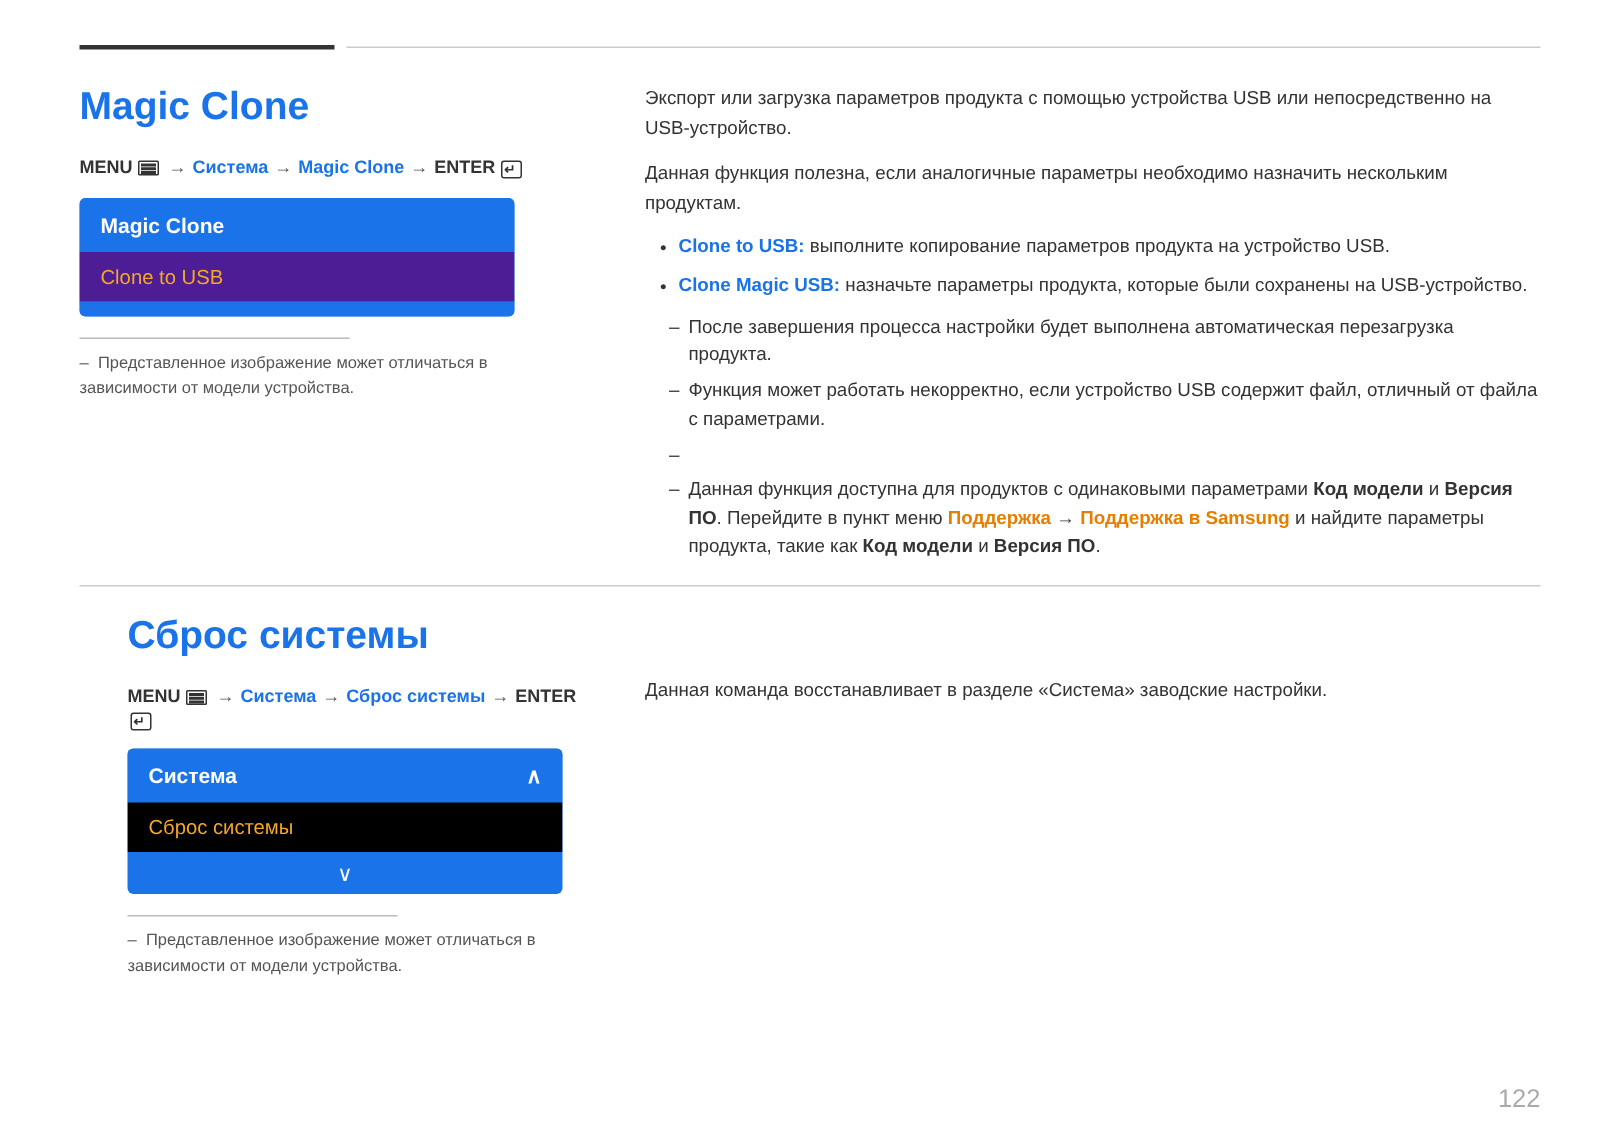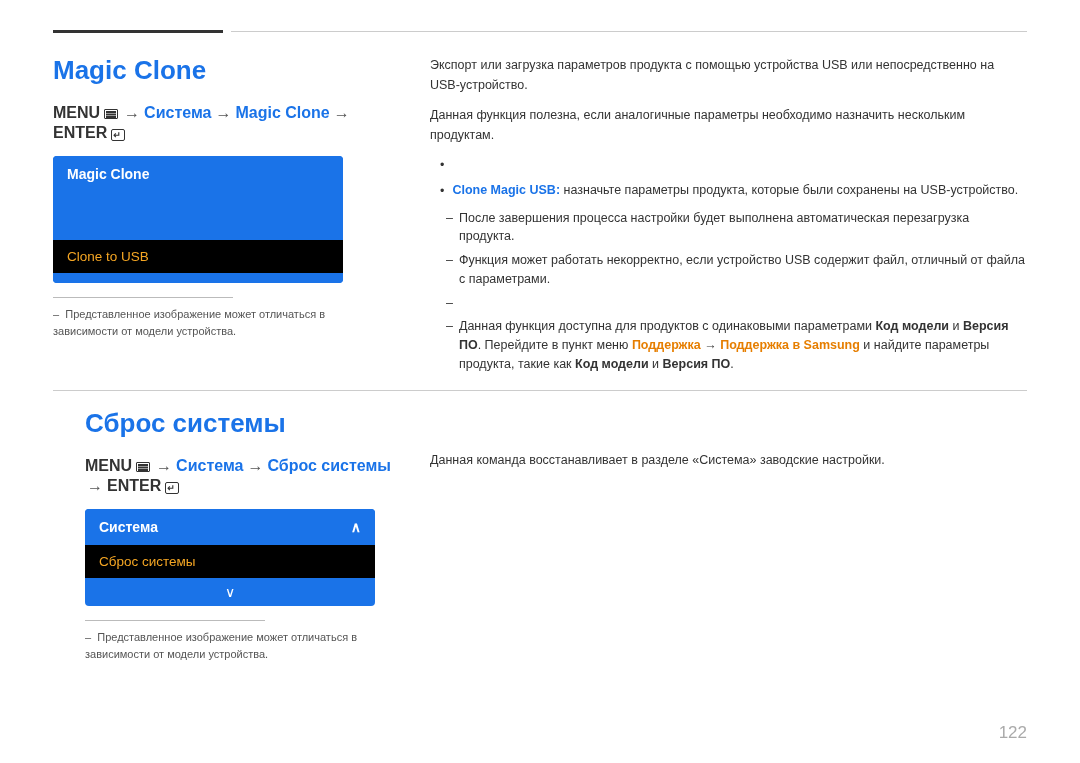--- a/index.html
+++ b/index.html
@@ -70,21 +70,21 @@
     }
 
     .section-title-ru {
       font-size: 26px;
       font-weight: bold;
       color: #1a73e8;
     }
 
     
     .menu-path {
-      font-size: 16px;
+      font-size: 12px;
       font-weight: bold;
       color: #333;
       margin-bottom: 14px;
       display: flex;
       align-items: center;
       gap: 2px;
       flex-wrap: wrap;
     }
 
     .menu-path .blue-text {
@@ -153,23 +153,22 @@
     }
 
     .ui-box-item {
       padding: 9px 14px;
       font-size: 13.5px;
       color: white;
       cursor: pointer;
     }
 
     .ui-box-item.selected {
-      background: #000000;
+      background: #4c1d95;
       color: #f5a623;
-      margin-top: 48px;
     }
 
     .ui-box-item.normal {
       color: white;
     }
 
     
     .ui-box2 {
       width: 290px;
       background: #1a73e8;
@@ -339,20 +338,24 @@
     </div>
   </div>
 
   <div class="right-col">
     <p class="right-text">Экспорт или загрузка параметров продукта с помощью устройства USB или непосредственно на USB-устройство.</p>
     <p class="right-text">Данная функция полезна, если аналогичные параметры необходимо назначить нескольким продуктам.</p>
 
     <div class="bullet-list">
       <div class="bullet-item">
         <span class="bullet-dot">•</span>
+        <span>
+          <span class="bold-blue">Clone to USB:</span>
+          <span> выполните копирование параметров продукта на устройство USB.</span>
+        </span>
       </div>
       <div class="bullet-item">
         <span class="bullet-dot">•</span>
         <span>
           <span class="bold-blue">Clone Magic USB:</span>
           <span> назначьте параметры продукта, которые были сохранены на USB-устройство.</span>
         </span>
       </div>
     </div>
 

